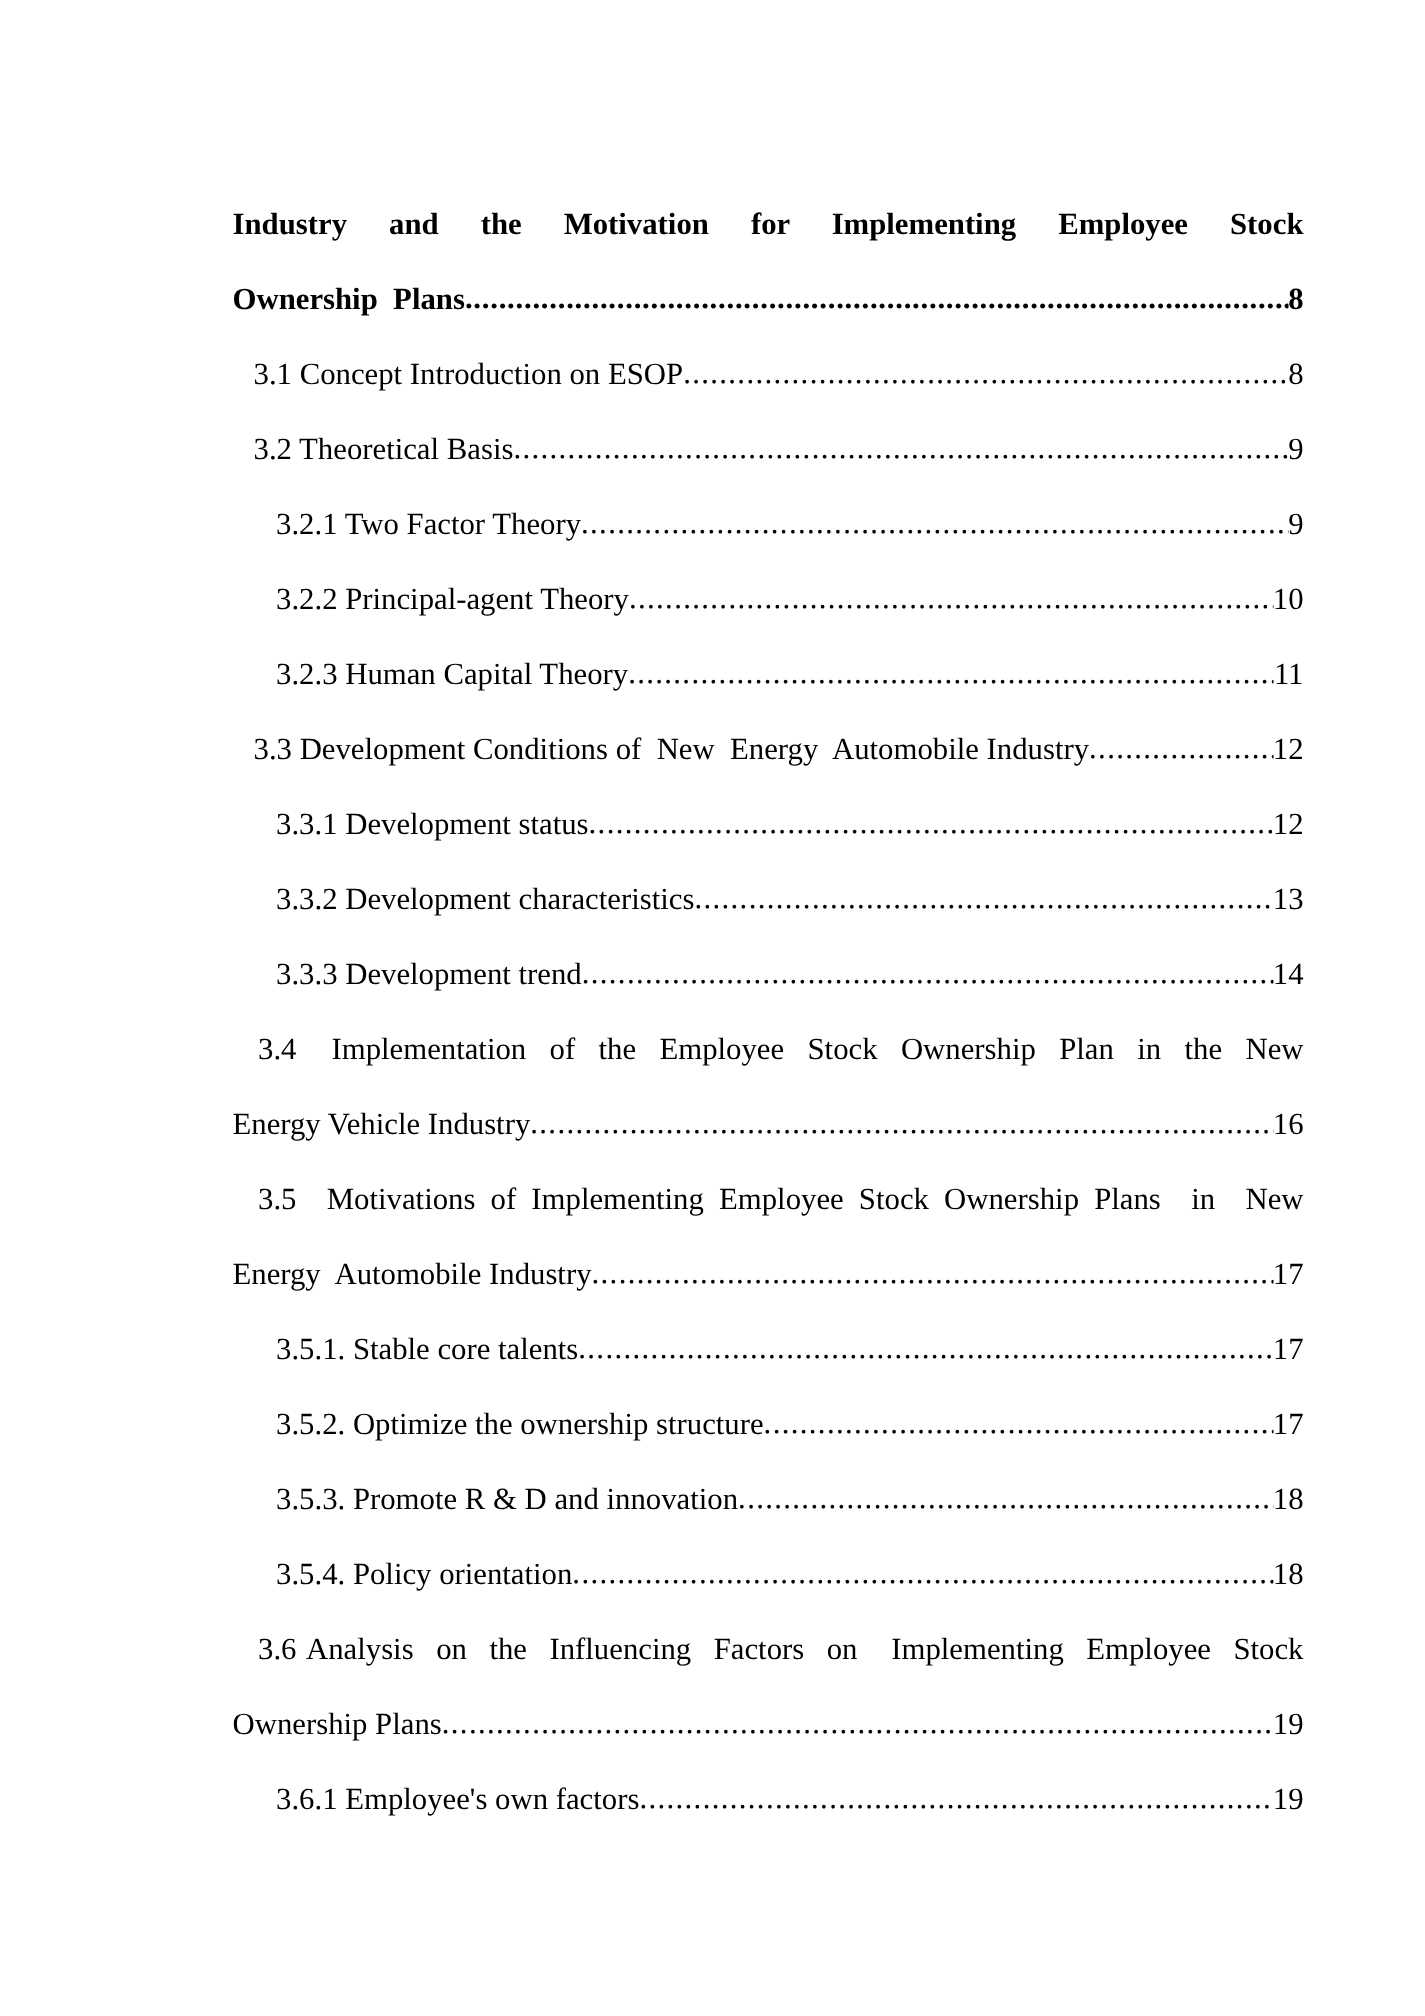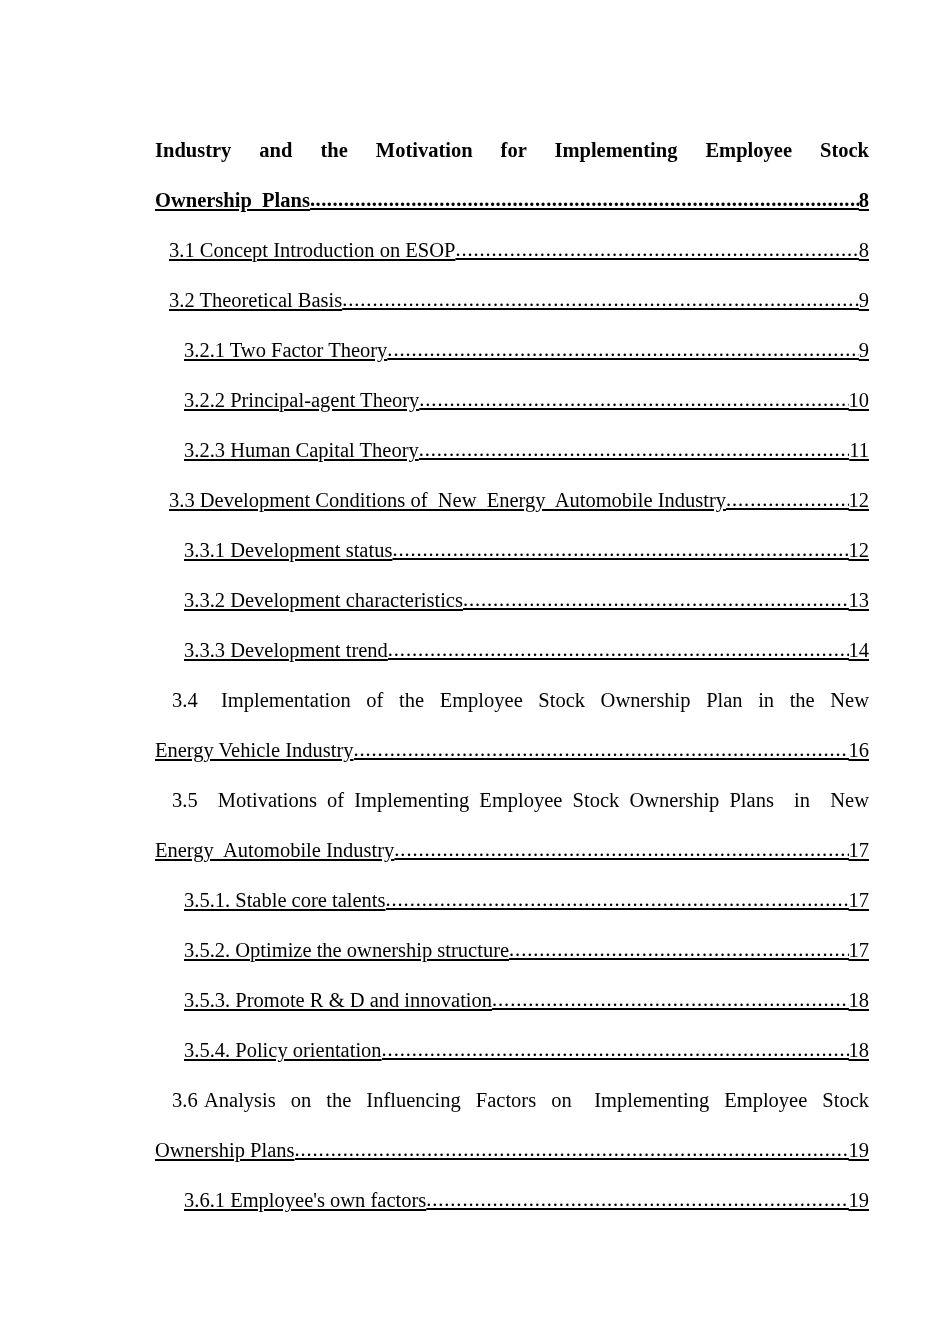--- a/index.html
+++ b/index.html
@@ -39,21 +39,20 @@
     line-height: 50px;
     white-space: pre;       
   }
 
   
   .leader-row {
     display: flex;
     align-items: flex-start;
     width: 100%;
     line-height: 50px;
-    text-decoration: underline;
   }
   .leader-title {
     flex: 0 0 auto;
     white-space: pre;
   }
   .leader-dots {
     flex: 1 1 auto;
     overflow: hidden;
     white-space: nowrap;
     letter-spacing: 0.9px;

